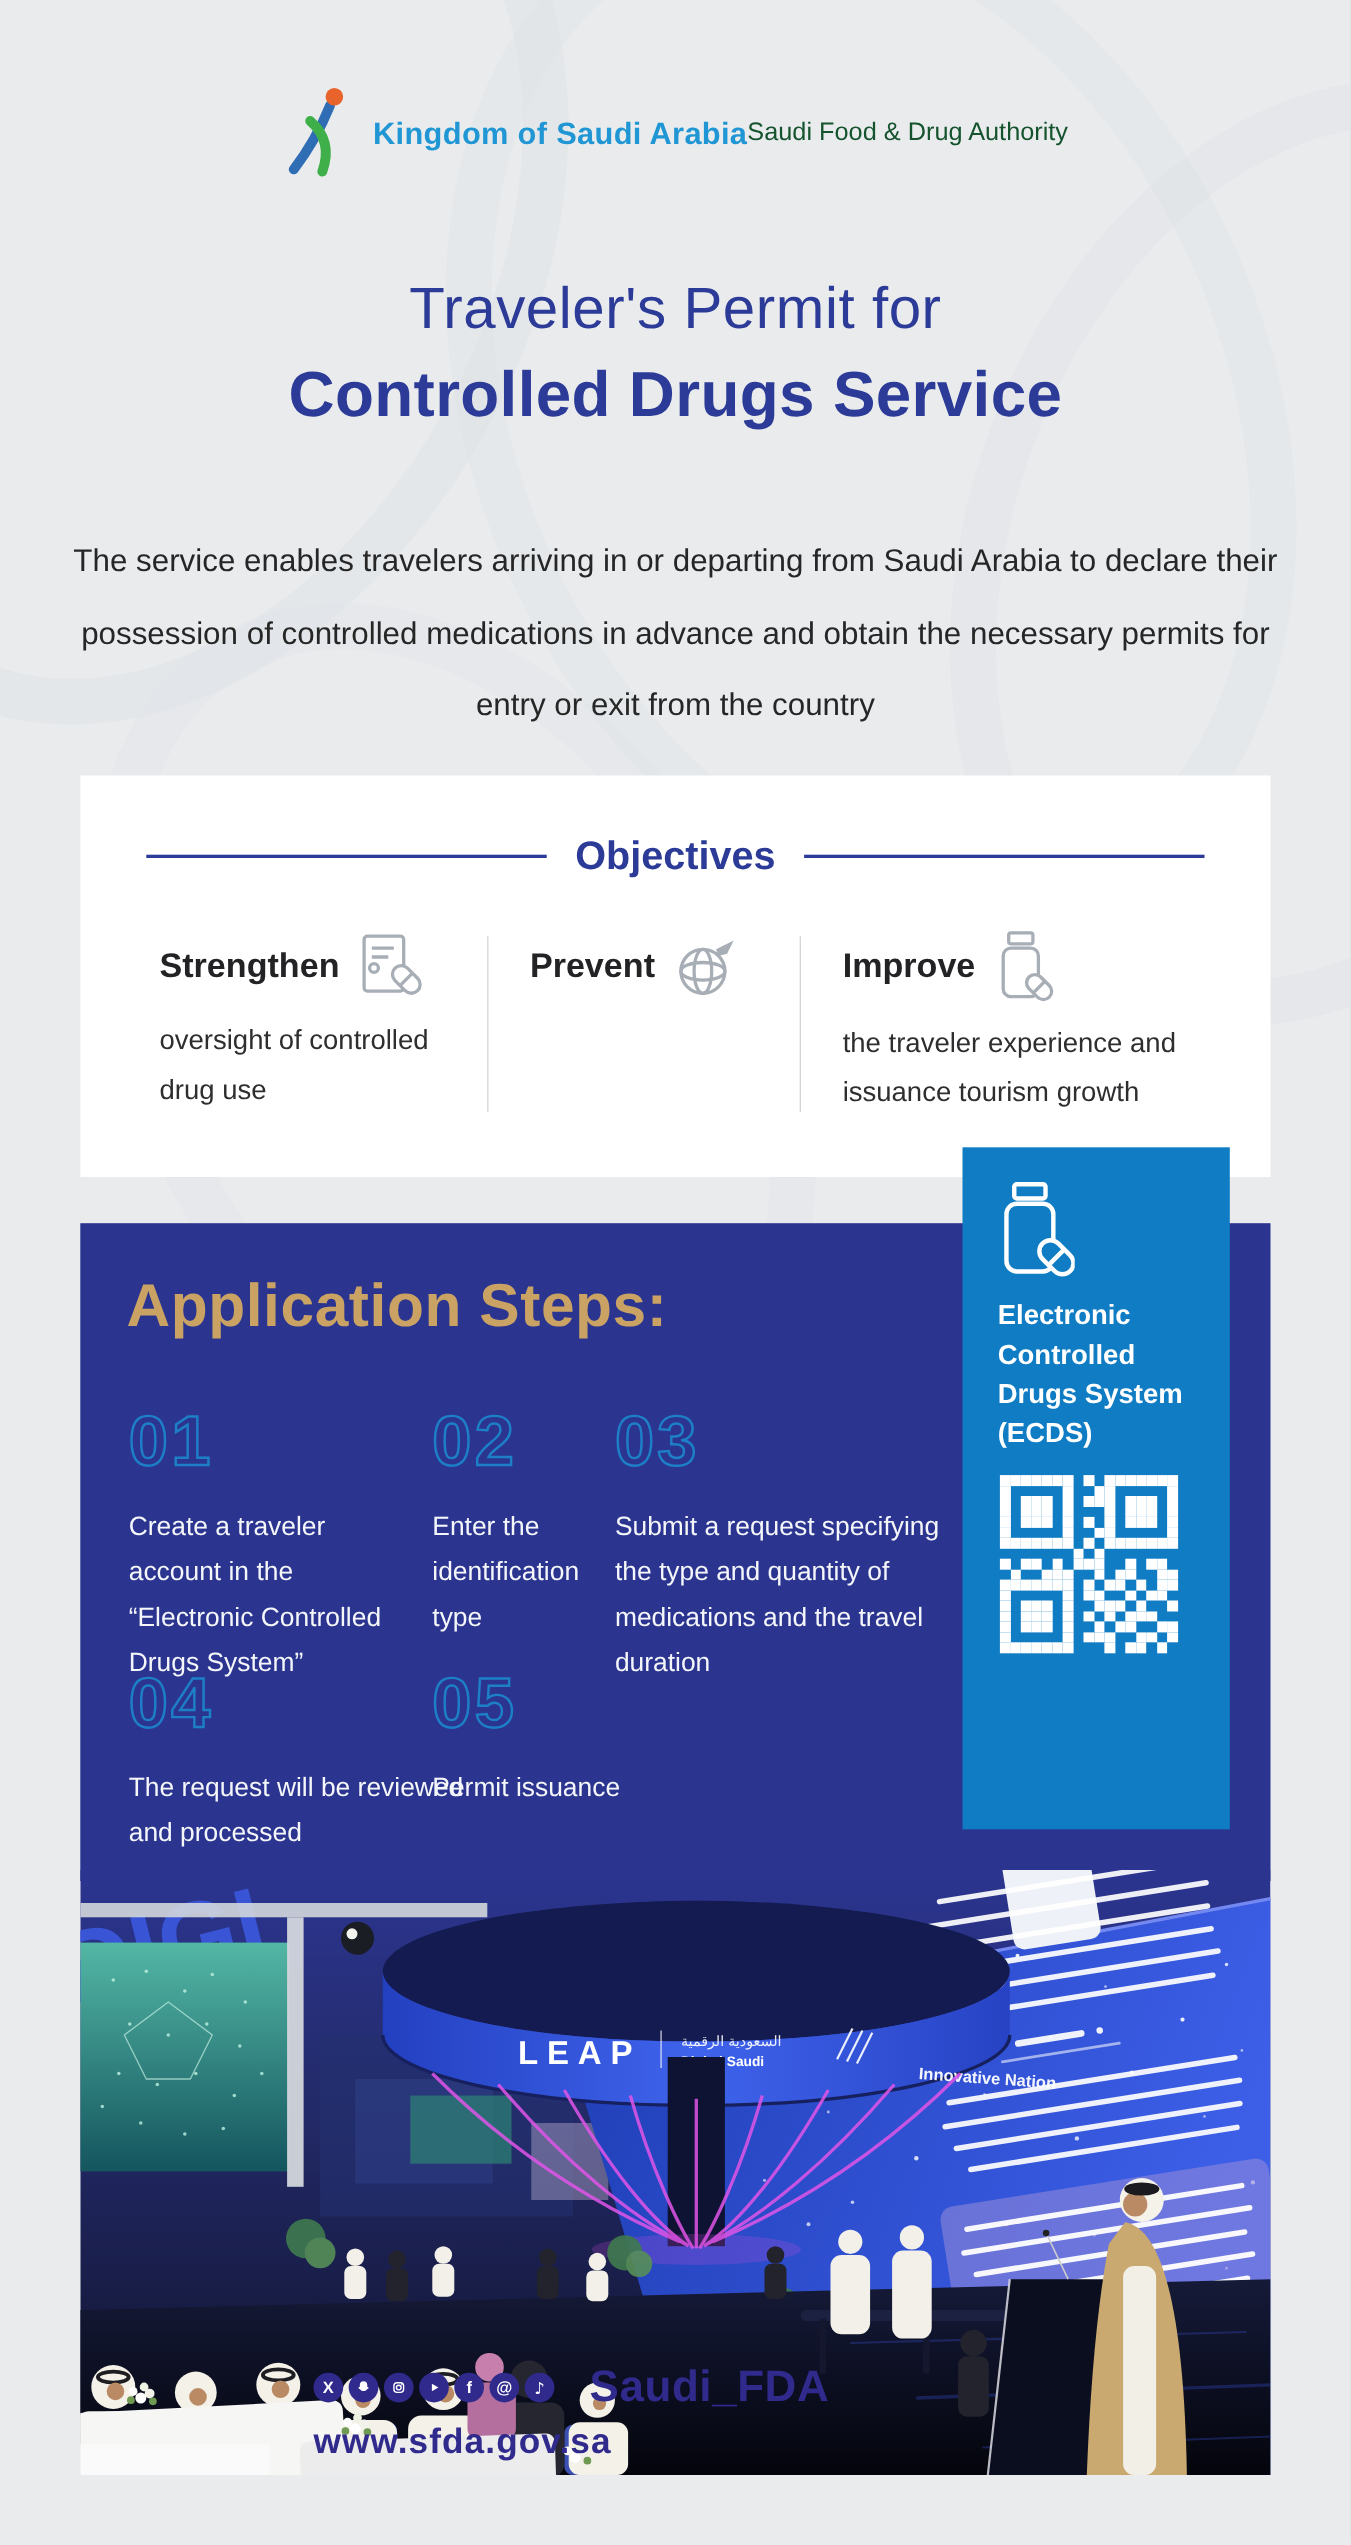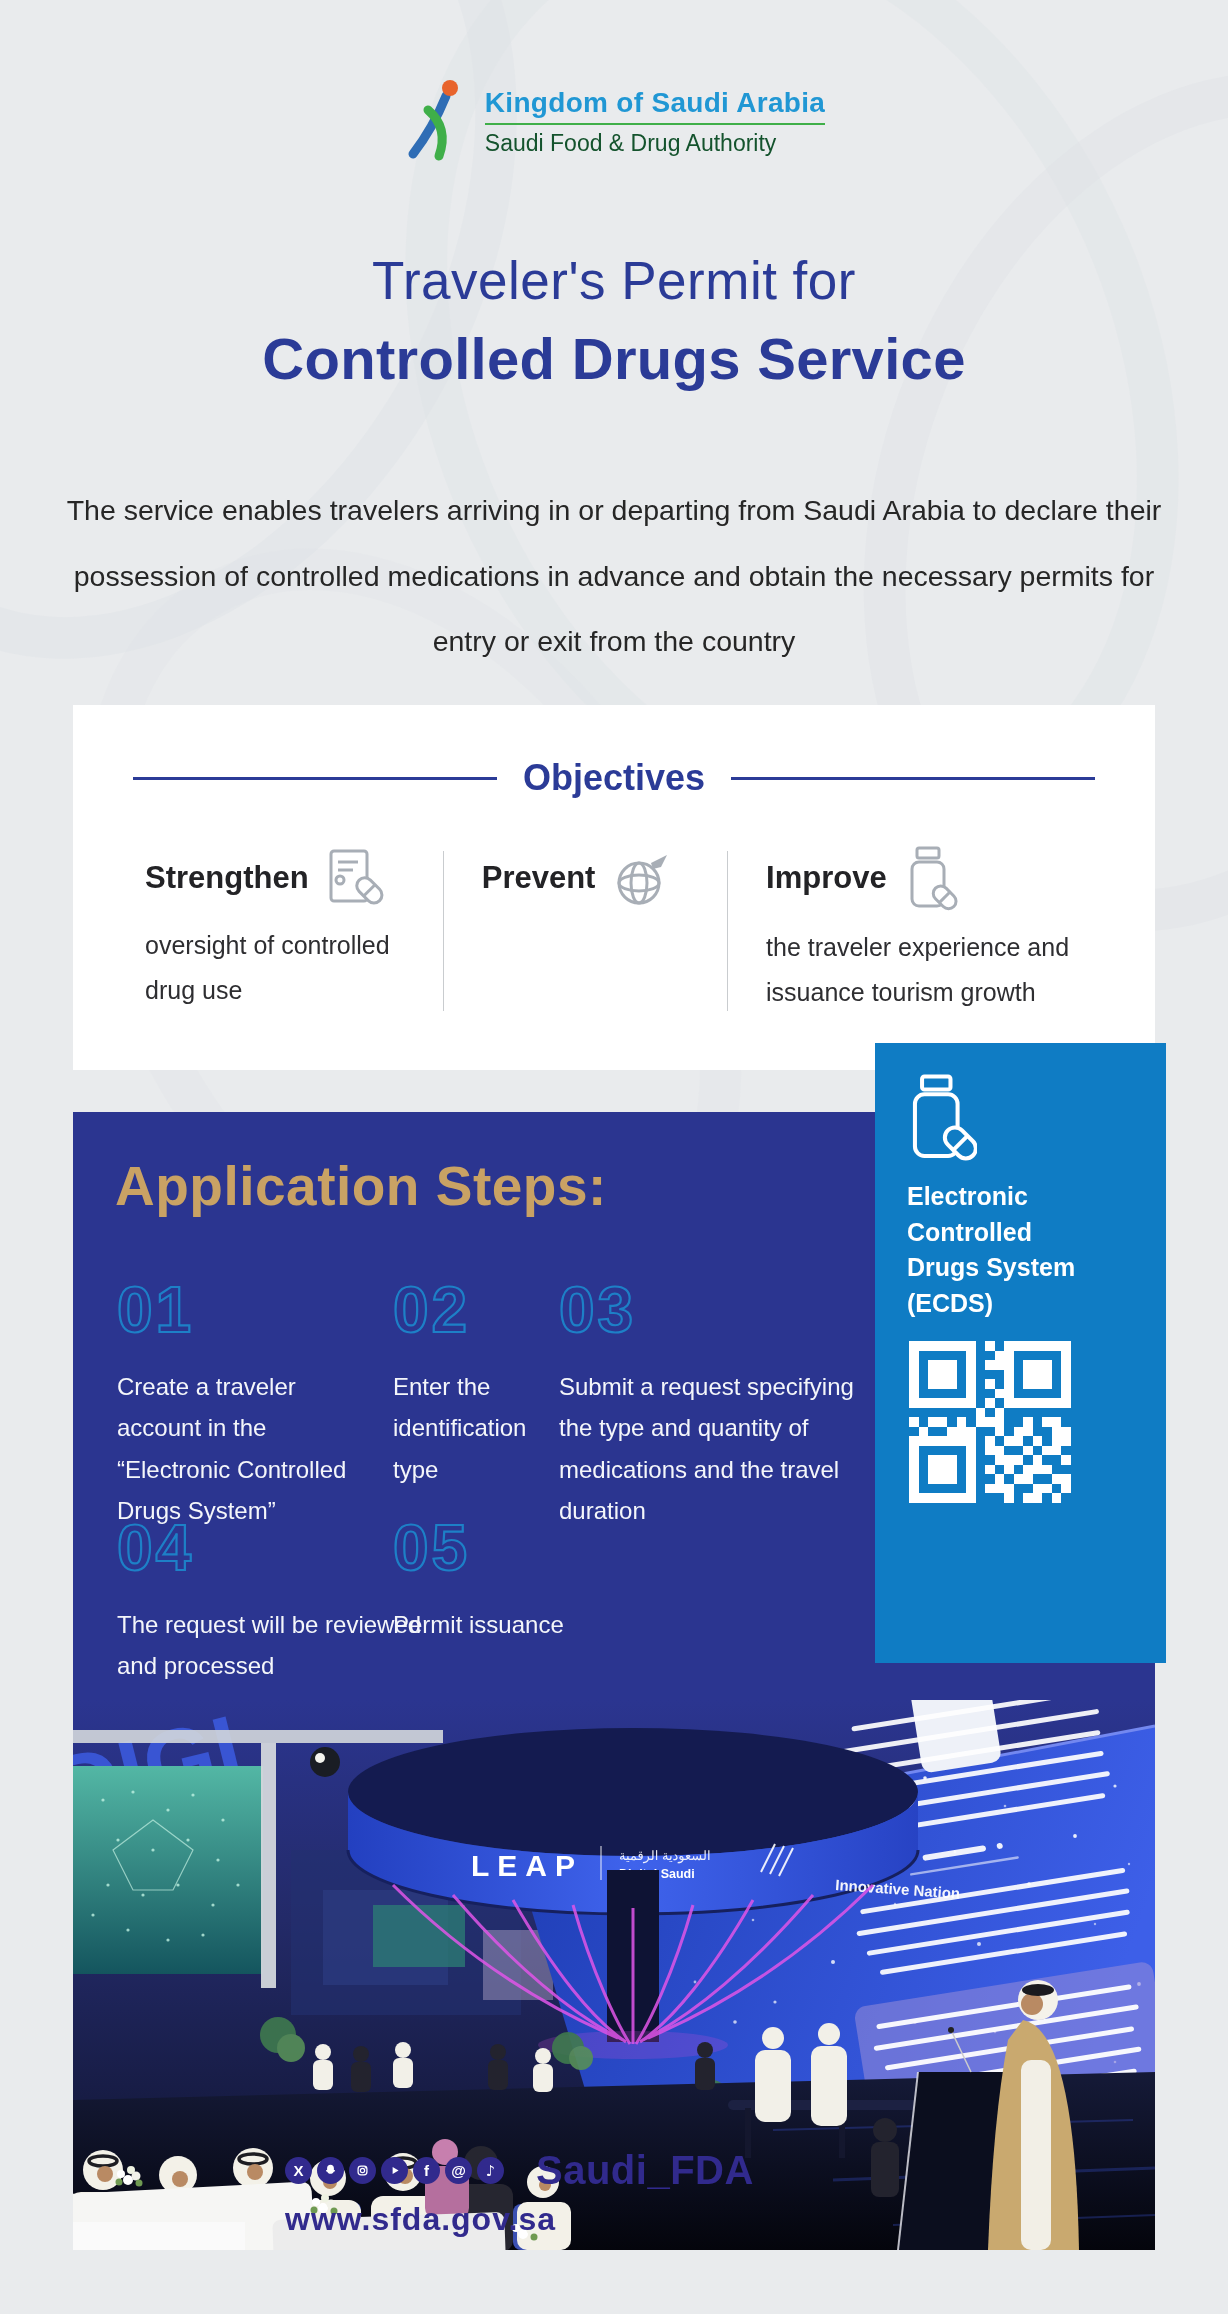--- a/index.html
+++ b/index.html
@@ -7,21 +7,21 @@
         font-family:"Liberation Sans",sans-serif;}
   
   .wm{position:absolute;border:42px solid #dee2e6;border-radius:50%;opacity:.45;}
   .wm1{width:560px;height:820px;left:-160px;top:-220px;transform:rotate(28deg);}
   .wm2{width:640px;height:900px;left:430px;top:-120px;transform:rotate(-24deg);opacity:.35;}
   .wm3{width:560px;height:800px;left:880px;top:60px;transform:rotate(20deg);opacity:.4;}
   .wm4{width:500px;height:760px;left:120px;top:520px;transform:rotate(-30deg);opacity:.28;}
 
   
   .logo-row{position:absolute;top:76px;left:0;width:100%;display:flex;justify-content:center;align-items:center;gap:16px;}
-  .logo-text{display:flex;flex-direction:column;}
+  .logo-text{display:flex;flex-direction:row;}
   .logo-line1{font-size:28px;font-weight:600;color:#2097d4;letter-spacing:.3px;}
   .logo-rule{height:2px;background:#3faf49;margin:4px 0 5px 0;}
   .logo-line2{font-size:23px;font-weight:400;color:#14532d;}
 
   .title{position:absolute;top:250px;left:0;width:100%;text-align:center;color:#2b3b97;}
   .title-l1{font-size:53px;font-weight:500;letter-spacing:.5px;}
   .title-l2{font-size:58px;font-weight:700;margin-top:14px;letter-spacing:.3px;}
 
   .desc{position:absolute;top:478px;left:64px;width:1100px;font-size:28.5px;line-height:2.3;
         color:#262626;text-align:center;}
@@ -46,21 +46,21 @@
   .steps-head{position:absolute;left:42px;top:42px;font-size:55px;font-weight:800;color:#c9a264;letter-spacing:.5px;}
   .step{position:absolute;}
   .step p{margin:14px 0 0 2px;font-size:24px;line-height:1.72;color:#f4f6fa;}
   .st1{left:42px;top:160px;width:268px;}
   .st2{left:318px;top:160px;width:180px;}
   .st3{left:484px;top:160px;width:330px;}
   .st4{left:42px;top:398px;width:310px;}
   .st5{left:318px;top:398px;width:180px;}
 
   
-  .ecds{position:absolute;left:875px;top:1043px;width:291px;height:620px;background:#0f7cc4;z-index:5;}
+  .ecds{position:absolute;left:875px;top:1043px;width:243px;height:620px;background:#0f7cc4;z-index:5;}
   .ecds-label{position:absolute;left:32px;top:136px;width:188px;font-size:25px;font-weight:700;color:#fff;line-height:1.42;}
   .qr{position:absolute;left:34px;top:298px;width:162px;height:162px;display:grid;
       grid-template-columns:repeat(17,1fr);grid-template-rows:repeat(17,1fr);}
   .qm.on{background:#ffffff;}
 
   
   .photo{position:absolute;left:73px;top:1700px;width:1082px;height:550px;}
   .photo svg{display:block;}
 
   

